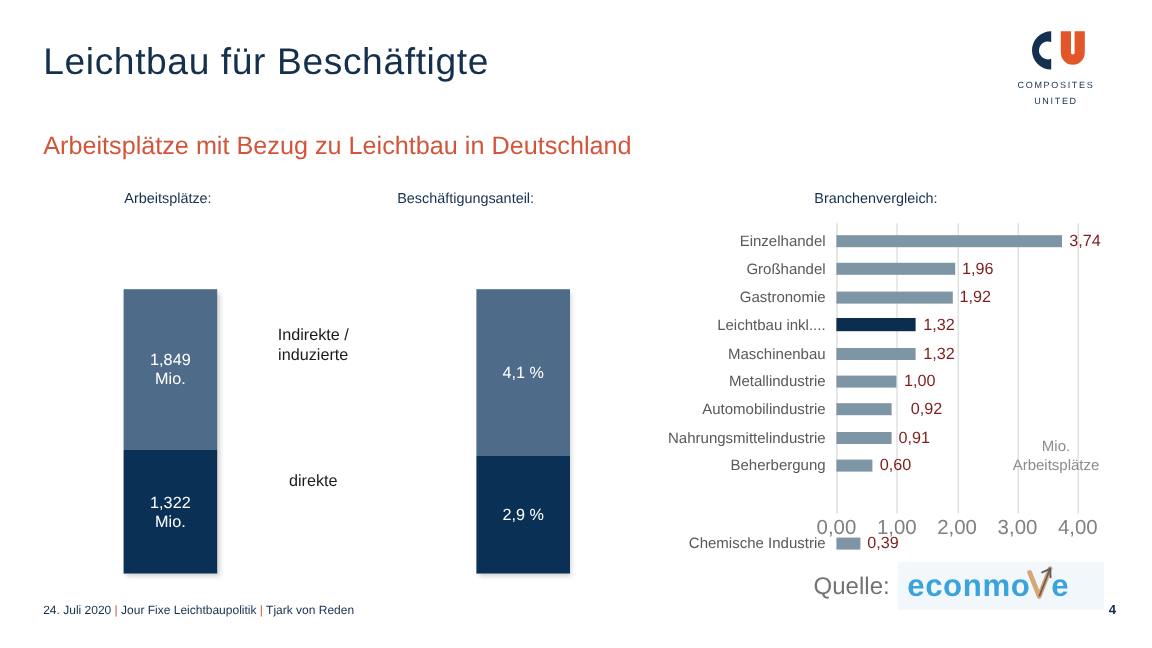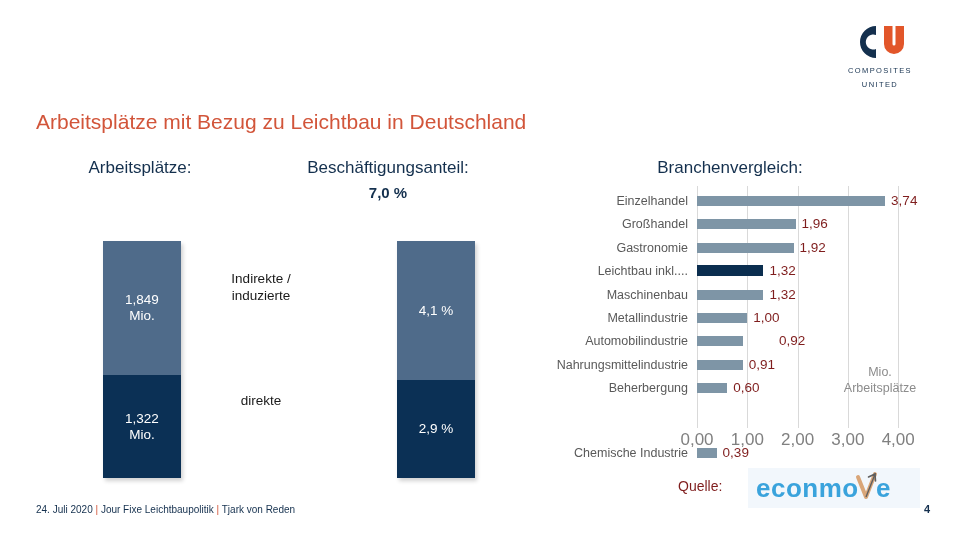--- a/index.html
+++ b/index.html
@@ -45,21 +45,21 @@
     font-size: 7.5px;
     color: #14304e;
     letter-spacing: 1.4px;
     line-height: 11px;
     margin-top: 3px;
   }
 
   
   .col-head {
     position: absolute;
-    font-size: 17px;
+    font-size: 12px;
     color: #14304e;
     text-align: center;
     white-space: nowrap;
   }
   .col-val {
     position: absolute;
     font-size: 15px;
     font-weight: bold;
     color: #14304e;
     text-align: center;
@@ -168,22 +168,22 @@
     line-height: 16px;
     color: #8c8c8c;
     text-align: center;
     white-space: pre-line;
   }
 
   
   #source-label {
     position: absolute;
     left: 678px; top: 478px;
-    font-size: 14px;
-    color: #7f1d1d;
+    font-size: 20px;
+    color: #737373;
     white-space: nowrap;
   }
   #econmove {
     position: absolute;
     left: 748px; top: 468px;
     width: 172px; height: 40px;
     background: #f2f7fc;
     display: flex;
     align-items: center;
     justify-content: center;
@@ -204,36 +204,36 @@
     font-size: 11px;
     font-weight: bold;
     color: #14304e;
   }
 </style>
 </head>
 <body>
 
 <div id="slide">
 
+  <div id="title">Leichtbau für Beschäftigte</div>
   <div id="subtitle">Arbeitsplätze mit Bezug zu Leichtbau in Deutschland</div>
 
   <div id="cu-logo">
     <div class="mark">
       <svg width="60" height="40" viewBox="0 0 60 40" aria-hidden="true">
         <path d="M26 4 A16 16 0 1 0 26 36 L26 27 A7.5 7.5 0 1 1 26 13 Z" fill="#14304e"></path>
         <path d="M34 4 L34 22 A10 10 0 0 0 54 22 L54 4 L45.5 4 L45.5 22 A1.5 1.5 0 0 1 42.5 22 L42.5 4 Z" fill="#e2562a"></path>
       </svg>
     </div>
     <div class="cap">COMPOSITES</div>
     <div class="cap">UNITED</div>
   </div>
 
   <div class="col-head" id="head-jobs">Arbeitsplätze:</div>
   <div class="col-head" id="head-share">Beschäftigungsanteil:</div>
-  <div class="col-val" id="val-share">7,0 %</div>
   <div class="col-head" id="head-branch">Branchenvergleich:</div>
 
   <div class="stack" id="stack-jobs">
     <div class="seg seg-indirect" style="white-space:pre-line;">1,849
 Mio.</div>
     <div class="seg seg-direct" style="white-space:pre-line;">1,322
 Mio.</div>
   </div>
 
   <div class="stack" id="stack-share">
@@ -280,21 +280,21 @@
           <div class="c-val" style="left: 249.396px;">1,32</div>
         </div>
         <div class="c-row" style="top: 121px;">
           <div class="c-label">Metallindustrie</div>
           <div class="c-bar" style="width: 50.3px;"></div>
           <div class="c-val" style="left: 233.3px;">1,00</div>
         </div>
         <div class="c-row" style="top: 144.4px;">
           <div class="c-label">Automobilindustrie</div>
           <div class="c-bar" style="width: 46.276px;"></div>
-          <div class="c-val" style="left: 241px; padding-left: 18px;">0,92</div>
+          <div class="c-val" style="left: 221px; padding-left: 18px;">0,92</div>
         </div>
         <div class="c-row" style="top: 167.8px;">
           <div class="c-label">Nahrungsmittelindustrie</div>
           <div class="c-bar" style="width: 45.773px;"></div>
           <div class="c-val" style="left: 228.773px;">0,91</div>
         </div>
         <div class="c-row" style="top: 191.2px;">
           <div class="c-label">Beherbergung</div>
           <div class="c-bar" style="width: 30.18px;"></div>
           <div class="c-val" style="left: 213.18px;">0,60</div>

